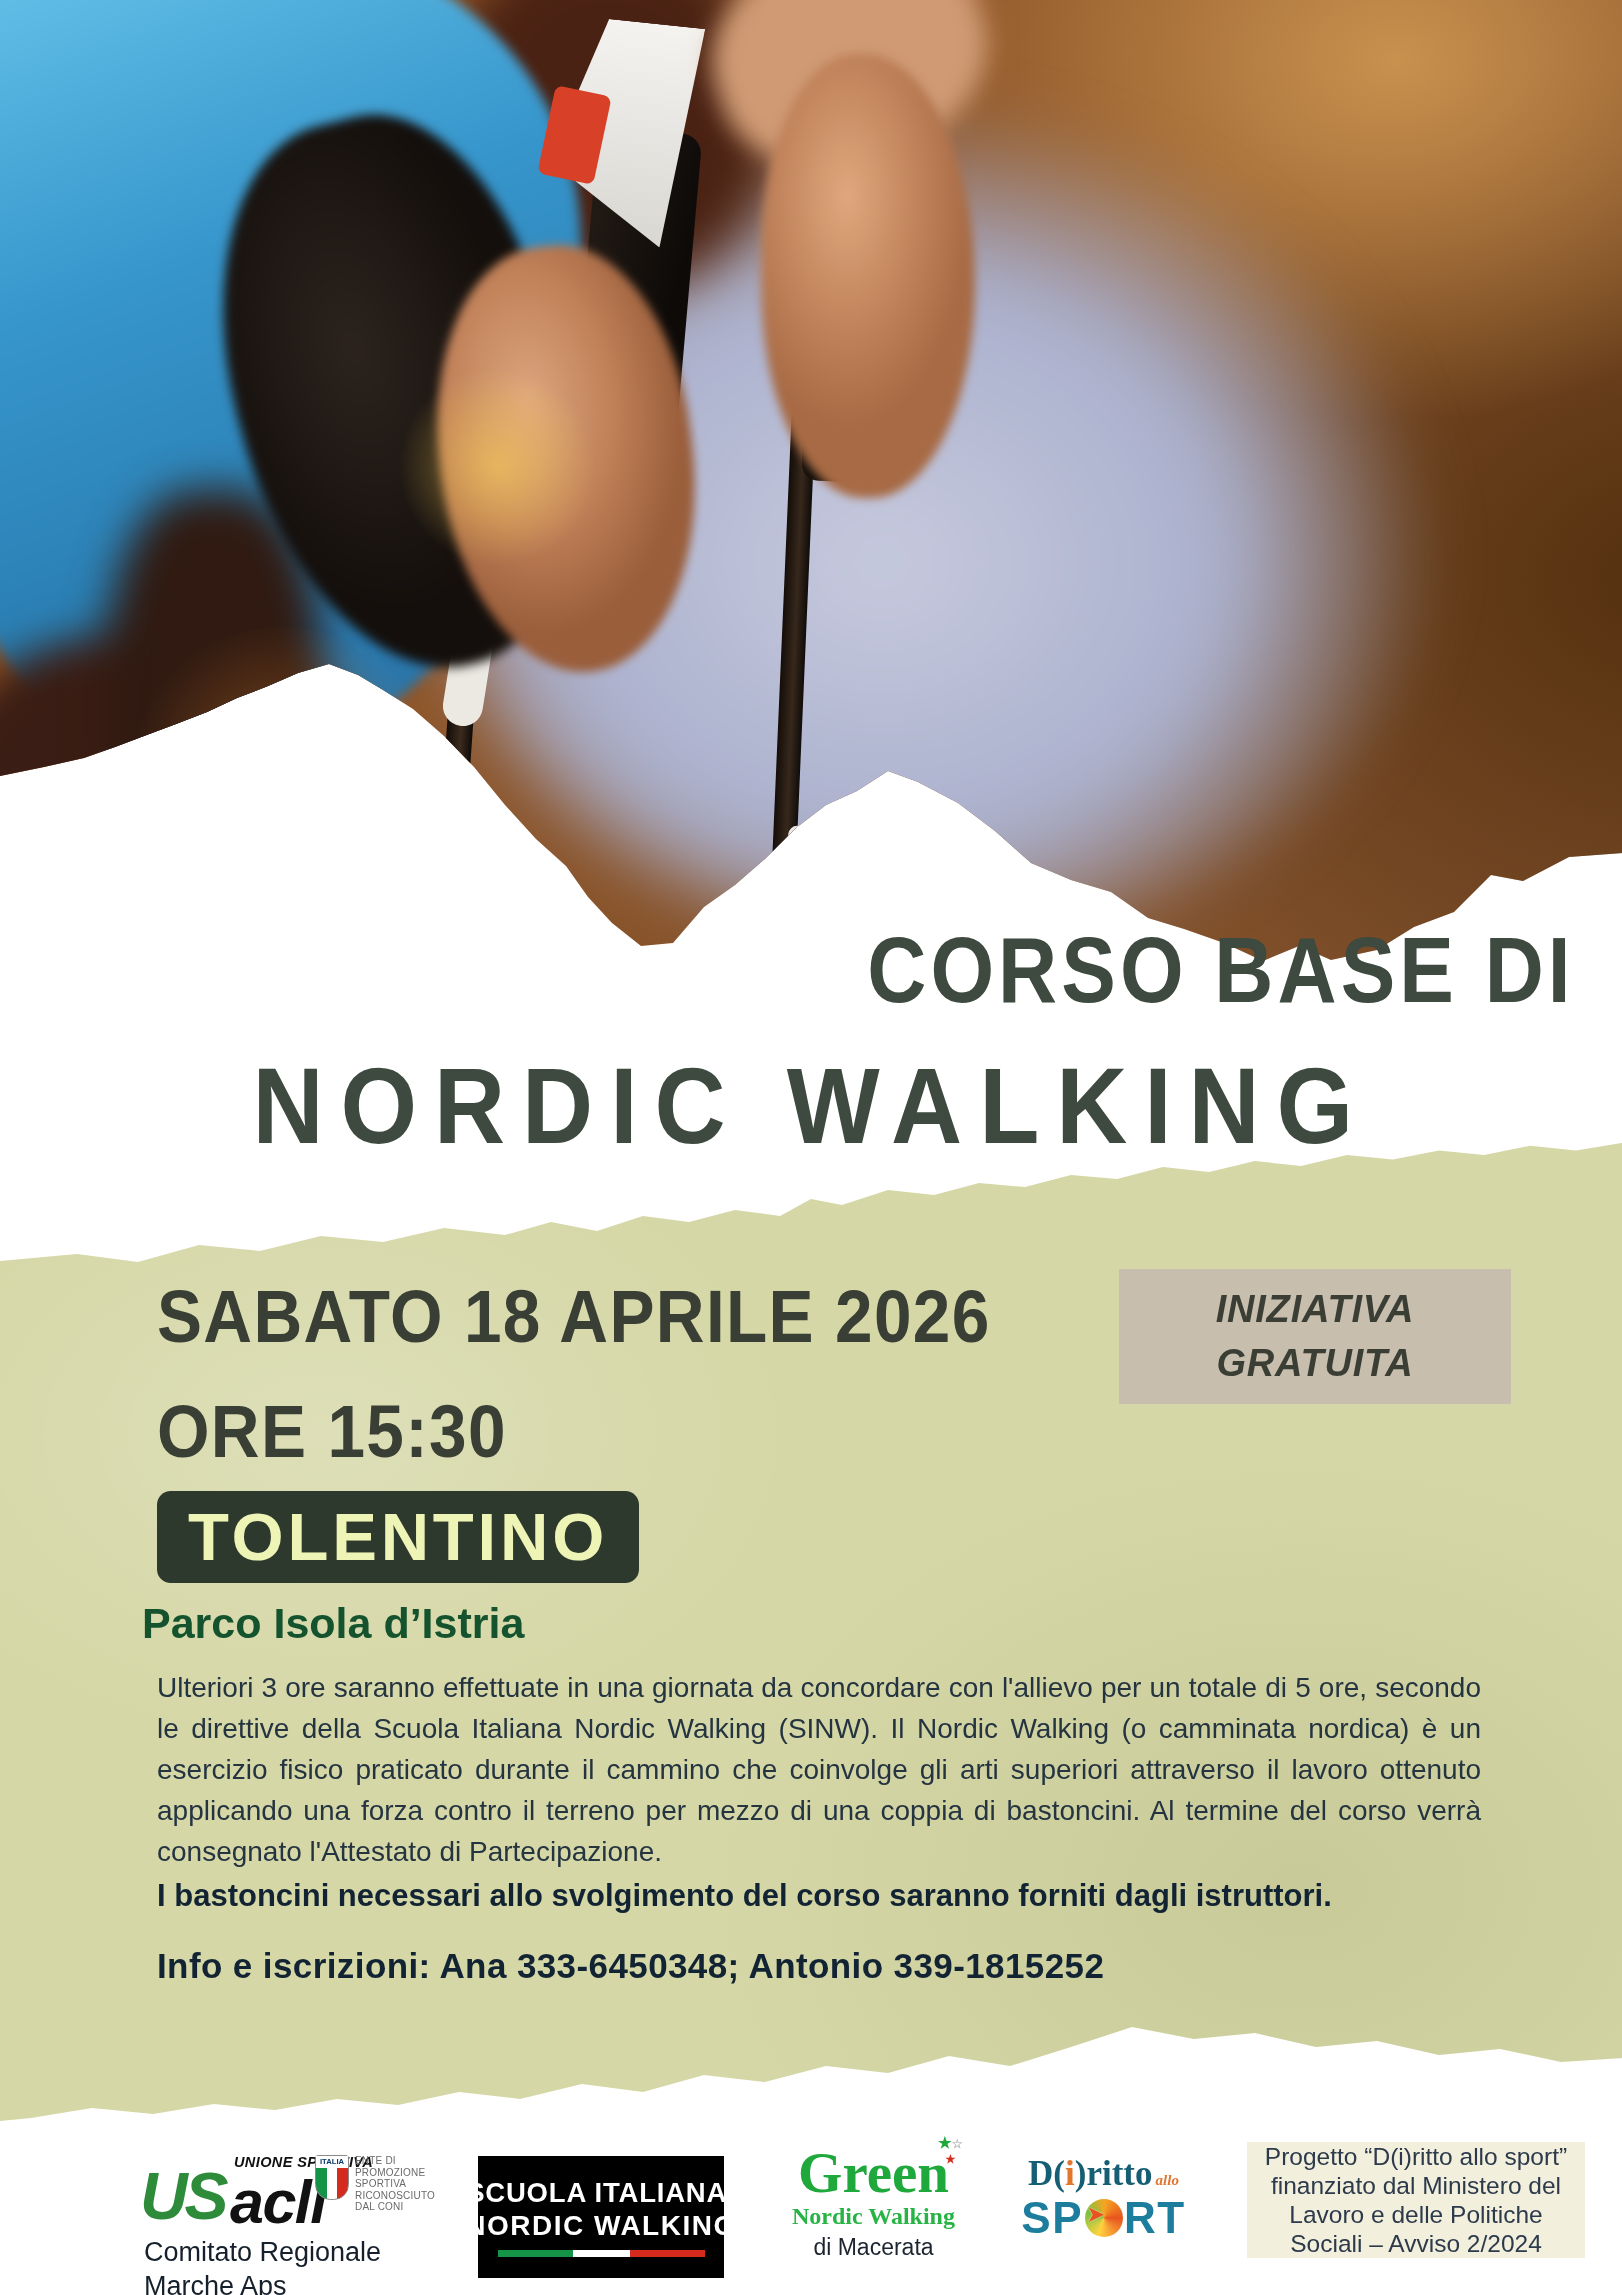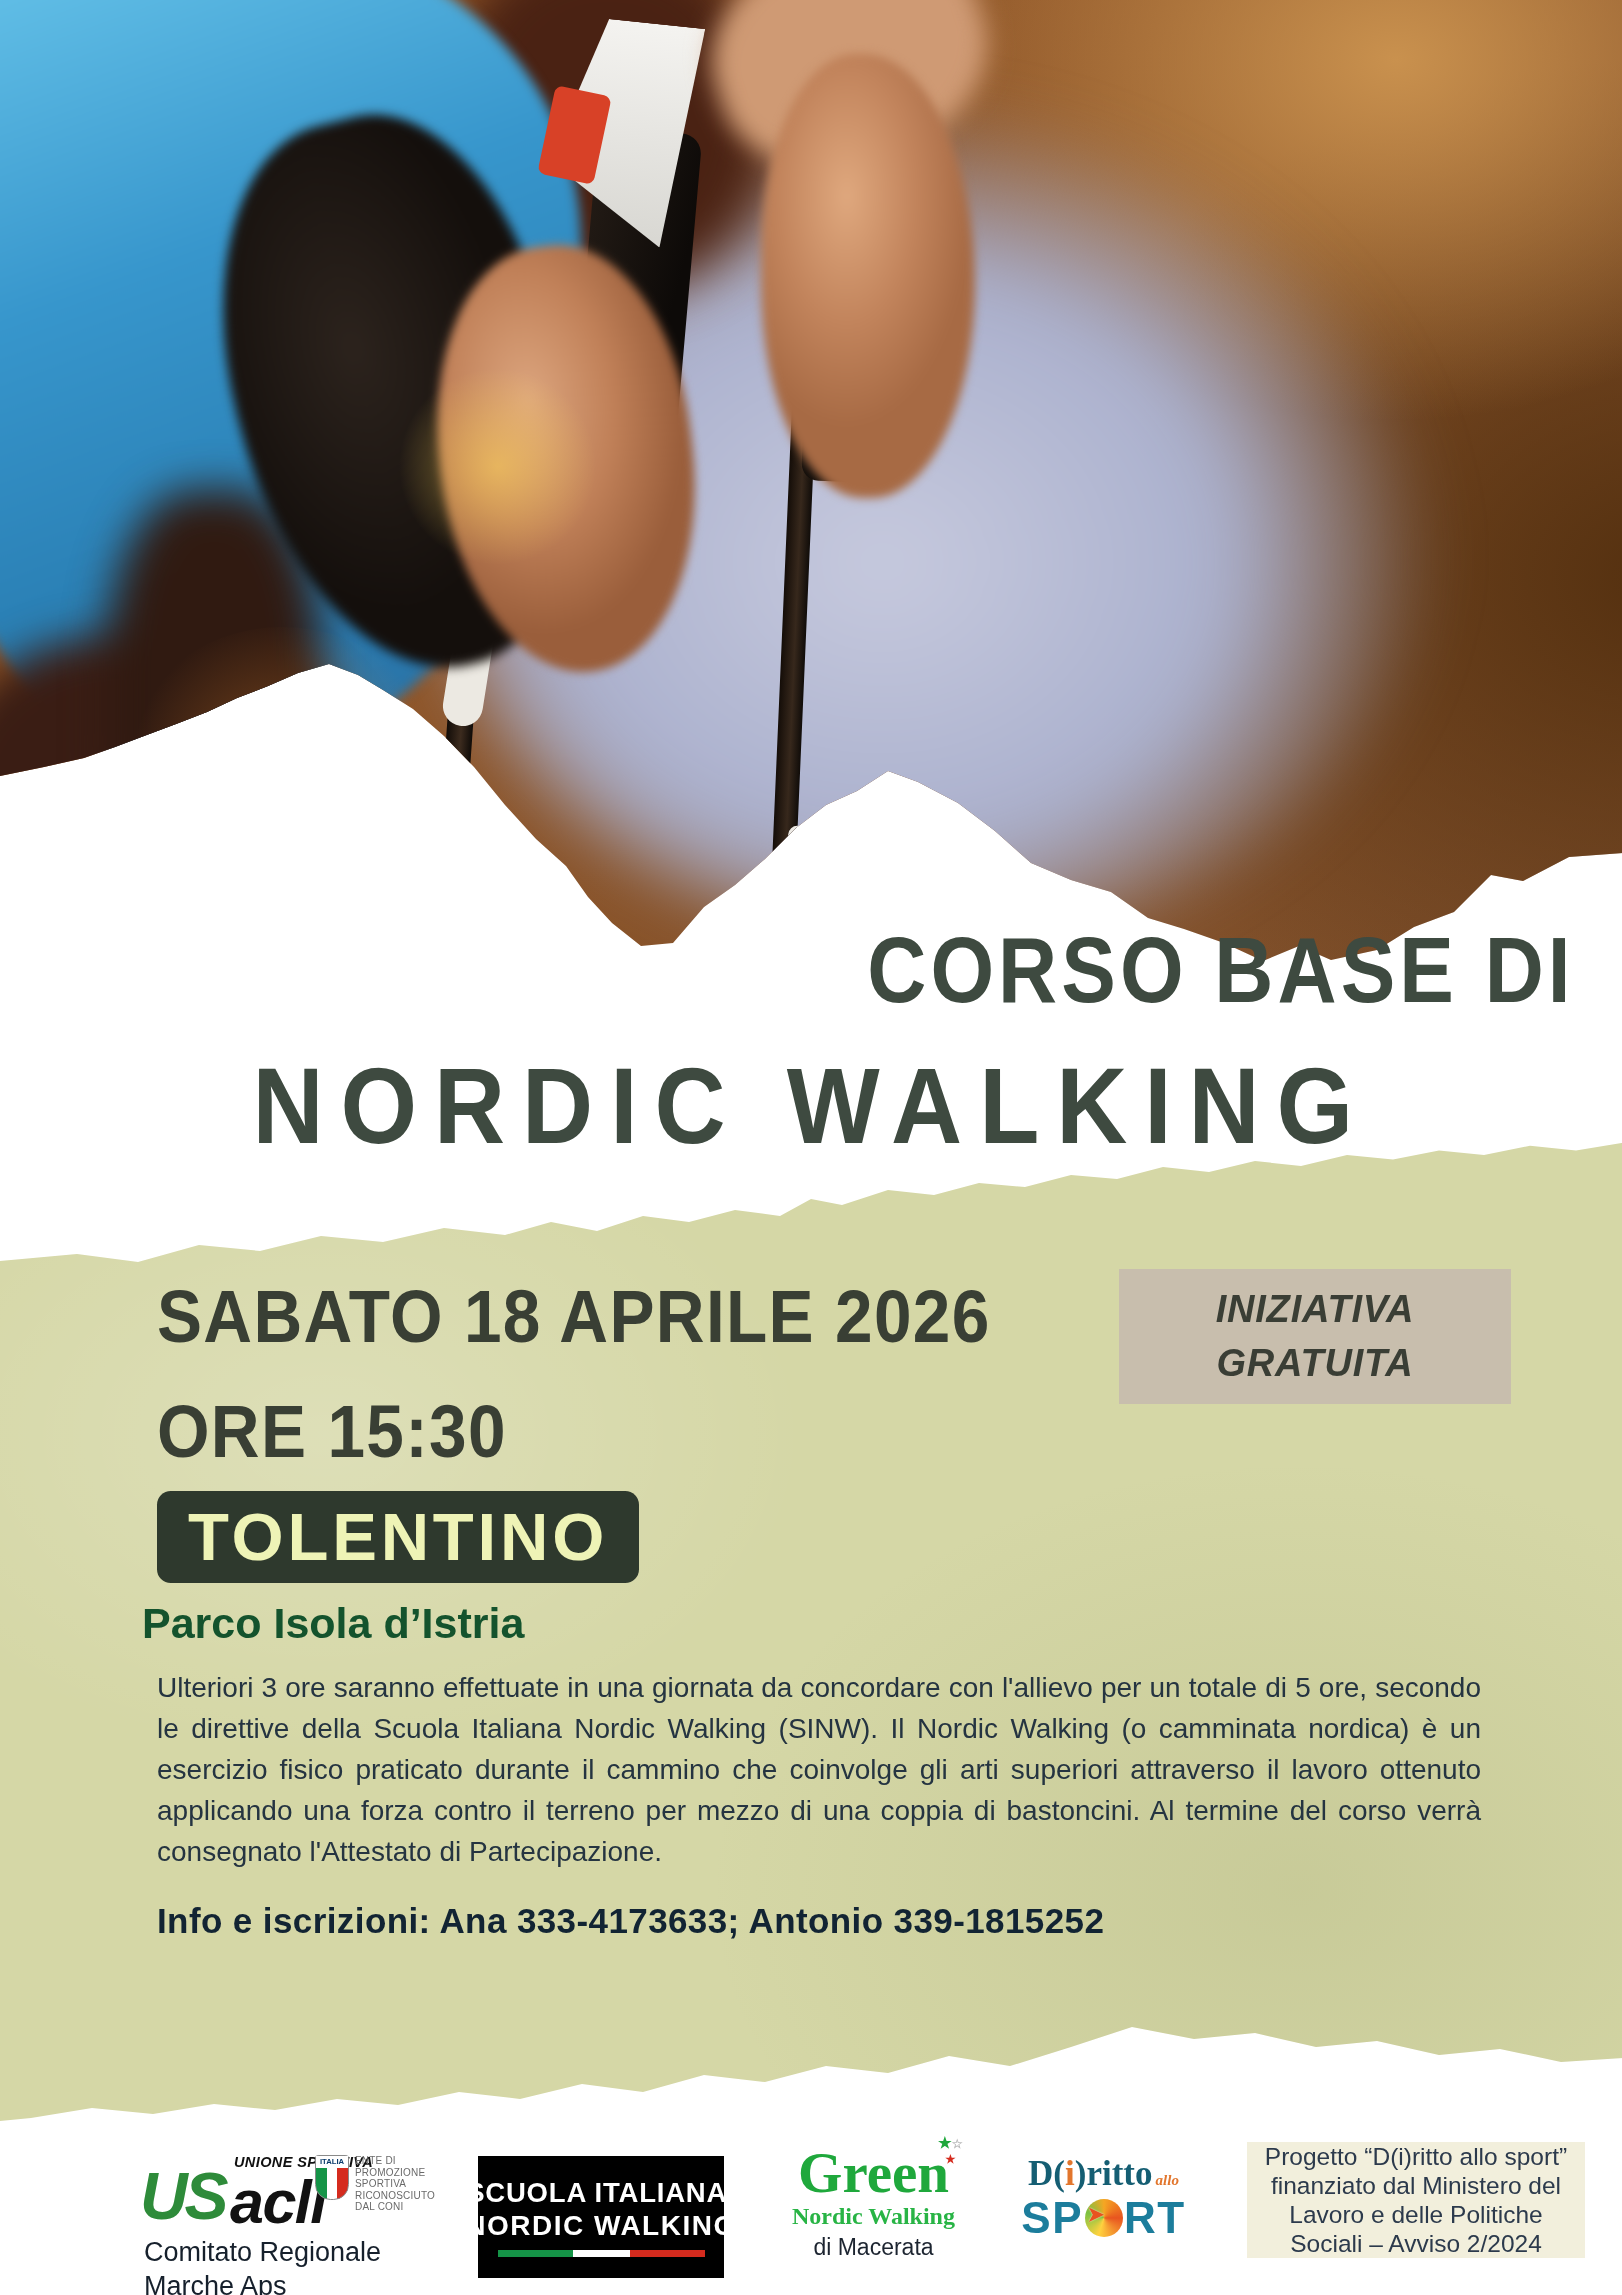--- a/index.html
+++ b/index.html
@@ -217,21 +217,22 @@
 <div class="abs z badge">TOLENTINO</div>
 <div class="abs z venue">Parco Isola d’Istria</div>
 
 <div class="abs z inizbox">
   <span>INIZIATIVA</span>
   <span>GRATUITA</span>
 </div>
 
 <div class="abs z bodywrap">
   <p class="para">Ulteriori 3 ore saranno effettuate in una giornata da concordare con l'allievo per un totale di 5 ore, secondo le direttive della Scuola Italiana Nordic Walking (SINW). Il Nordic Walking (o camminata nordica) è un esercizio fisico praticato durante il cammino che coinvolge gli arti superiori attraverso il lavoro ottenuto applicando una forza contro il terreno per mezzo di una coppia di bastoncini. Al termine del corso verrà consegnato l'Attestato di Partecipazione.</p>
-  <p class="infoline">Info e iscrizioni: Ana 333-4173633; Antonio 339-1815252</p>
+  <p class="boldnote">I bastoncini necessari allo svolgimento del corso saranno forniti dagli istruttori.</p>
+  <p class="infoline">Info e iscrizioni: Ana 333-6450348; Antonio 339-1815252</p>
 </div>
 
 <div class="abs footer-area usacli">
   <span class="top">UNIONE SPORTIVA</span>
   <span class="mono">US</span>
   <span class="acli">acli</span>
   <span class="shield">
     <span class="lbl">ITALIA</span>
   </span>
   <span class="ente">

